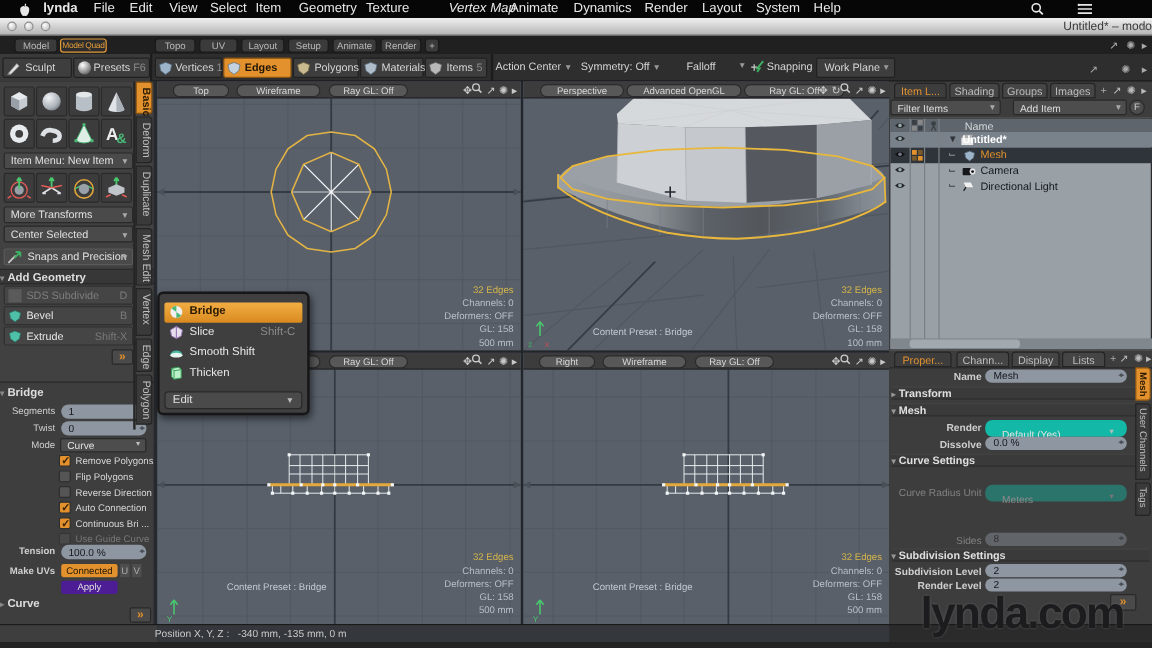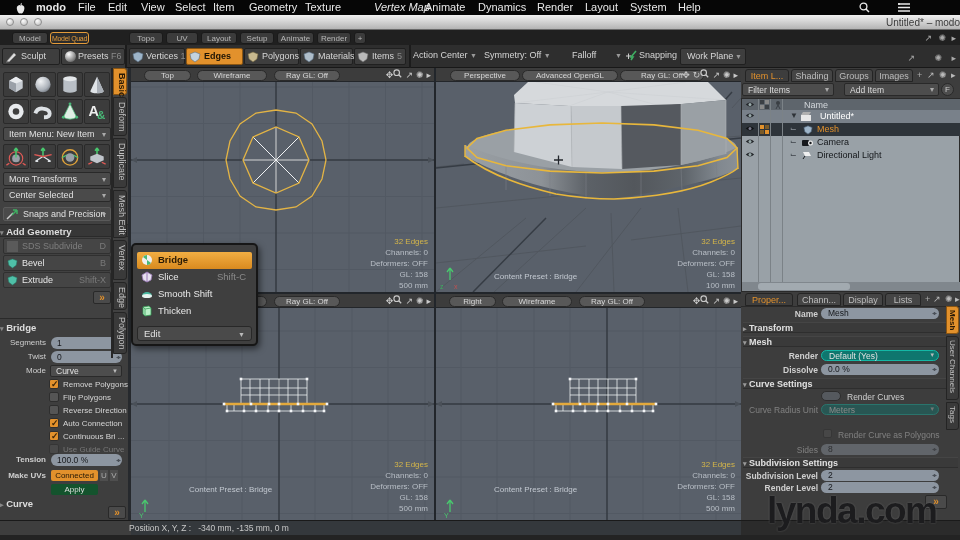--- a/index.html
+++ b/index.html
@@ -98,41 +98,41 @@
   border-radius:2px; color:#dcdcdc; font-size:8.5px; line-height:12px; padding-left:5px; }
 .rdrop::after { content:"\25BE"; position:absolute; right:4px; top:0; color:#aaa; font-size:8px; }
 .irow { position:absolute; left:0; width:205px; height:12px; font-size:9px; color:#14171a;
   line-height:12px; }
 .eye { position:absolute; left:3px; top:1px; width:10px; height:9px; }
 .prow { position:absolute; left:0; width:219px; height:12px; font-size:8.5px; color:#cfcfcf; white-space:nowrap; }
 .plab { position:absolute; right:142px; top:1px; white-space:nowrap; }
 .pinput { position:absolute; left:80px; top:0; width:118px; height:11px; background:#8d96a1;
   border-radius:6px; color:#16181c; font-size:8.5px; line-height:11px; padding-left:7px; }
 .pinput::after { content:"\25C2\25B8"; position:absolute; right:3px; top:0; color:#4a5058; font-size:6px; letter-spacing:-1px; }
-.pdrop { position:absolute; left:80px; top:0; width:118px; height:11px; background:#0f766e;
-  border:1px solid #14b8a6; border-radius:6px; color:#e2e2e2; font-size:8.5px; line-height:10px; padding-left:7px; }
+.pdrop { position:absolute; left:80px; top:0; width:118px; height:11px; background:#4d7c0f;
+  border:7px solid #14b8a6; border-radius:6px; color:#e2e2e2; font-size:8.5px; line-height:10px; padding-left:7px; }
 .pdrop::after { content:"\25BE"; position:absolute; right:4px; top:-1px; color:#bbb; font-size:7px; }
 .phead { position:absolute; left:2px; width:215px; background:#3a3a3a; color:#e0e0e0;
   font-weight:bold; font-size:9px; height:11px; line-height:11px; border-top:1px solid #454545;
   border-bottom:1px solid #2e2e2e; }
 .dim { opacity:0.45; }
 .rvtab { position:absolute; left:205px; width:13px; background:#3a3a3a; border:1px solid #242424;
   border-radius:0 3px 3px 0; color:#c0c0c0; font-size:8px; }
 .rvtab div { transform:rotate(90deg); transform-origin:0 0; position:absolute; left:10px; top:3px;
   white-space:nowrap; }
 </style>
 </head>
 <body>
 <div id="app">
   <div id="menubar" class="abs">
     <svg style="position:absolute;left:15px;top:2px;" width="11" height="12" viewBox="0 0 11 12">
         <path d="M5.5 3.2 Q5.3 1.8 6.5 0.8 Q7.2 1.9 6.3 3.2Z" fill="#e8e8e8"></path>
         <path d="M3.2 3.4 Q5 2.8 5.6 3.4 Q6.2 2.8 8 3.4 Q9.8 4.2 9.4 6.8 Q9 9.6 7.6 11 Q6.8 11.7 5.6 11.2 Q4.4 11.7 3.6 11 Q2.2 9.6 1.8 6.8 Q1.4 4.2 3.2 3.4Z" fill="#e8e8e8"></path>
       </svg>
-    <span style="left:36px;font-weight:bold;">modo</span>
+    <span style="left:36px;font-weight:bold;">lynda</span>
     <span style="left:78px;">File</span>
     <span style="left:108px;">Edit</span>
     <span style="left:141px;">View</span>
     <span style="left:175px;">Select</span>
     <span style="left:213px;">Item</span>
     <span style="left:249px;">Geometry</span>
     <span style="left:305px;">Texture</span>
     <span style="left:374px;font-style:italic;">Vertex Map</span>
     <span style="left:425px;">Animate</span>
     <span style="left:478px;">Dynamics</span>
@@ -318,21 +318,21 @@
       <div class="frow" style="top:135px;">
           <span class="flab"><b>Tension</b></span>
           <span class="finput">100.0 %</span>
         </div>
       <div class="frow" style="top:151px;">
           <span class="flab"><b>Make UVs</b></span>
           <span style="position:absolute;left:51px;width:47px;height:11px;background:#e2912c;border-radius:2px;color:#241806;font-size:8px;text-align:center;line-height:11px;">Connected</span>
           <span style="position:absolute;left:100px;width:8px;color:#aaa;font-size:8px;background:#4e4e4e;height:11px;text-align:center;line-height:11px;">U</span>
           <span style="position:absolute;left:110px;width:8px;color:#aaa;font-size:8px;background:#4e4e4e;height:11px;text-align:center;line-height:11px;">V</span>
         </div>
-      <div style="position:absolute;left:51px;top:165px;width:47px;height:11px;background:#14532d;border-radius:2px;color:#ddd;font-size:8px;text-align:center;line-height:11px;">Apply</div>
+      <div style="position:absolute;left:51px;top:165px;width:47px;height:11px;background:#4c1d95;border-radius:2px;color:#ddd;font-size:8px;text-align:center;line-height:11px;">Apply</div>
       <div class="sechead" style="top:178px;height:13px;line-height:13px;background:none;border:none;"><span style="color:#888;font-size:7px;">▸</span> <b>Curve</b></div>
       <div class="morebtn" style="left:108px;top:187px;">»</div>
     </div>
   </div>
   <div id="vtabs" class="abs">
     <div style="position:absolute;left:-2px;top:0;width:2px;height:290px;background:#262626;"></div>
     <div style="position:absolute;left:15px;top:0;width:3px;height:452px;background:#26292d;"></div>
     <div class="vtab" style="top:0px;height:27px;background:#e2912c;border-color:#8a5512;color:#2a1a06;font-weight:bold;">
         <div style="color:#2a1a06;">Basic</div>
       </div>
@@ -609,21 +609,21 @@
       <div class="irow" style="top:11px;width:219px;background:#79818a;height:13px;">
         <svg class="eye" viewBox="0 0 12 10">
             <path d="M1 5 Q6 0 11 5 Q6 10 1 5Z" fill="#23262a"></path>
             <circle cx="6" cy="5" r="1.8" fill="#9aa"></circle>
           </svg>
         <span style="position:absolute;left:48px;top:0px;color:#2e3338;font-size:8px;">▼</span>
         <span style="position:absolute;left:59px;top:2px;"><svg width="11" height="9" viewBox="0 0 11 9">
               <rect x="0" y="3" width="10" height="6" fill="#e8e8e8"></rect>
               <path d="M0 3 L2 0 L10 0 L8 3Z" fill="#b0b0b0"></path>
             </svg></span>
-        <span style="position:absolute;left:78px;color:#fff;font-weight:normal;">Untitled*</span>
+        <span style="position:absolute;left:60px;color:#fff;font-weight:bold;">Untitled*</span>
       </div>
       <div class="irow" style="top:24px;width:219px;background:#2e343a;height:13px;">
         <svg class="eye" viewBox="0 0 12 10">
             <path d="M1 5 Q6 0 11 5 Q6 10 1 5Z" fill="#0e1012"></path>
             <circle cx="6" cy="5" r="1.8" fill="#778"></circle>
           </svg>
         <span style="position:absolute;left:18px;top:2px;"><svg width="9" height="9" viewBox="0 0 9 9">
               <rect x="0" y="0" width="4" height="4" fill="#e2912c"></rect>
               <rect x="5" y="5" width="4" height="4" fill="#e2912c"></rect>
               <rect x="5" y="0" width="4" height="4" fill="#7a5a28"></rect>
@@ -685,31 +685,23 @@
       <div class="phead" style="top:29px;"><span style="color:#999;font-size:7px;">▾</span> Mesh</div>
       <div class="prow" style="top:43px;">
           <span class="plab"><b>Render</b></span>
           <span class="pdrop">Default (Yes)</span>
         </div>
       <div class="prow" style="top:57px;">
           <span class="plab"><b>Dissolve</b></span>
           <span class="pinput">0.0 %</span>
         </div>
       <div class="phead" style="top:71px;"><span style="color:#999;font-size:7px;">▾</span> Curve Settings</div>
-      <div class="prow" style="top:84px;">
-          <span style="position:absolute;left:80px;width:20px;height:10px;background:#55595e;border-radius:5px;border:1px solid #2e2e2e;"></span>
-          <span style="position:absolute;left:106px;top:1px;">Render Curves</span>
-        </div>
       <div class="prow dim" style="top:97px;">
           <span class="plab">Curve Radius Unit</span>
           <span class="pdrop">Meters</span>
-        </div>
-      <div class="prow dim" style="top:122px;">
-          <span style="position:absolute;left:82px;width:9px;height:9px;background:#555;border:1px solid #2e2e2e;border-radius:2px;"></span>
-          <span style="position:absolute;left:97px;top:1px;">Render Curve as Polygons</span>
         </div>
       <div class="prow dim" style="top:137px;">
           <span class="plab">Sides</span>
           <span class="pinput">8</span>
         </div>
       <div class="phead" style="top:150px;"><span style="color:#999;font-size:7px;">▾</span> Subdivision Settings</div>
       <div class="prow" style="top:163px;">
           <span class="plab"><b>Subdivision Level</b></span>
           <span class="pinput">2</span>
         </div>

